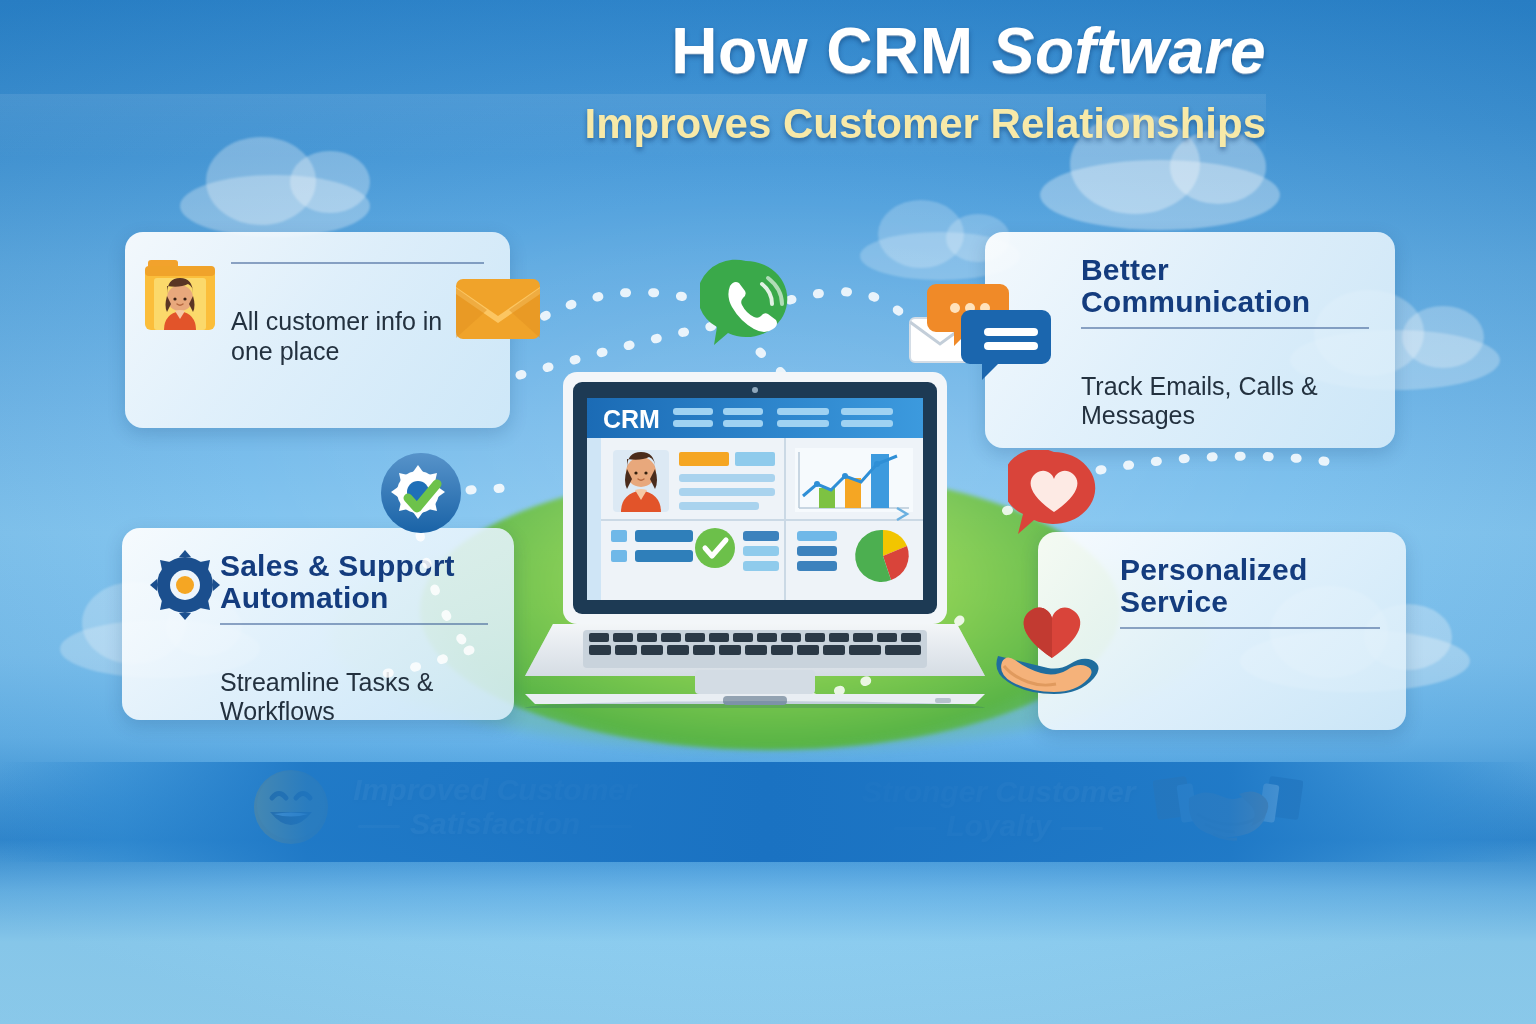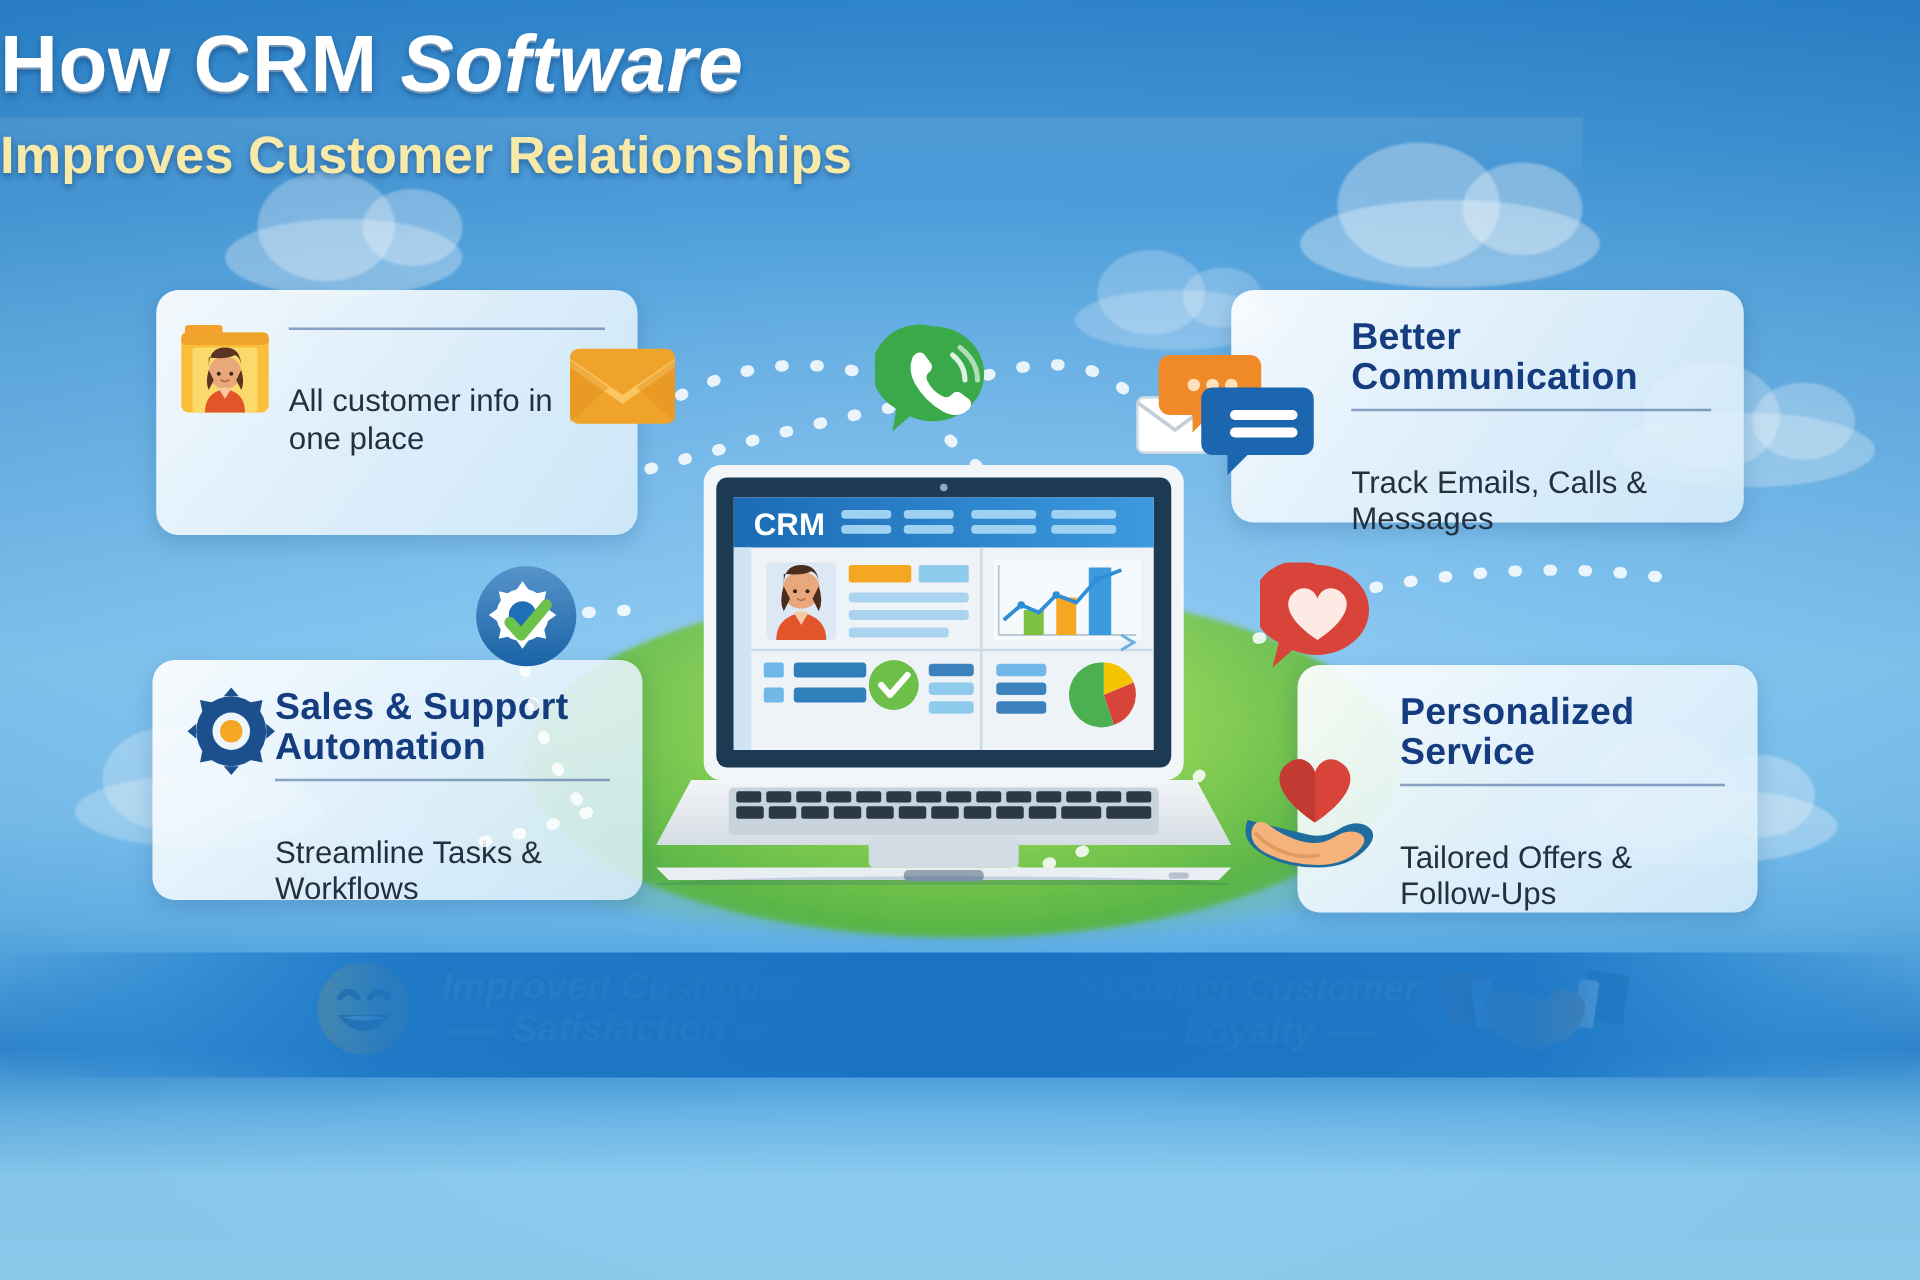--- a/index.html
+++ b/index.html
@@ -74,21 +74,21 @@
   }
   .hill2 {
     position: absolute; left: 330px; top: 520px; width: 880px; height: 230px;
     border-radius: 50%;
     background: radial-gradient(ellipse at 50% 50%,
                 rgba(125,200,70,.55) 0%, rgba(100,185,65,.30) 55%, rgba(100,185,65,0) 100%);
     filter: blur(6px);
   }
 
   
-  .title-wrap { position: absolute; top: 0; left: 0; width: 1266px; text-align: left; }
+  .title-wrap { position: absolute; top: 0; left: 0; width: 1266px; text-align: right; }
   .title-main {
     margin-top: 14px;
     font-size: 64px; font-weight: 700; letter-spacing: .5px;
     color: #ffffff;
     text-shadow: 0 3px 5px rgba(0,40,90,.45), 0 1px 0 rgba(255,255,255,.6);
     font-family: "Liberation Sans", sans-serif;
   }
   .title-main .crm { color: #ffffff; }
   .title-main .soft { font-style: italic; font-weight: 700; }
   .subtitle-band {
@@ -115,21 +115,21 @@
   }
   .card .rule {
     height: 2px; background: #3b5c93; opacity: .55; margin: 8px 0 12px 0;
   }
   .card .body {
     font-size: 25px; color: #23313f; line-height: 1.18; font-weight: 400; margin-top: 43px;
   }
   .card .headline, .card .body { position: relative; z-index: 2; }
 
   #card-centralized { left: 125px; top: 232px; width: 385px; height: 196px; padding-left: 106px; }
-  #card-communication { left: 985px; top: 232px; width: 410px; height: 186px; padding-left: 96px; }
+  #card-communication { left: 985px; top: 232px; width: 410px; height: 216px; padding-left: 96px; }
   #card-automation { left: 122px; top: 528px; width: 392px; height: 192px; padding-left: 98px; }
   #card-personalized { left: 1038px; top: 532px; width: 368px; height: 198px; padding-left: 82px; }
 
   .card-icon { position: absolute; z-index: 3; }
 
   
   #icon-folder { left: 142px; top: 252px; width: 76px; height: 82px; }
 
   
   #icon-gear-auto { left: 148px; top: 548px; width: 74px; height: 74px; }
@@ -263,21 +263,20 @@
         <path d="M62 62 l-10 -2 l8 -8z"></path>
       <circle cx="37" cy="37" r="28"></circle>
     </g>
     <circle cx="37" cy="37" r="15" fill="#eef5fb"></circle>
     <circle cx="37" cy="37" r="9" fill="#f5a623"></circle>
   </svg>
 
   <div class="card" id="card-personalized">
     <div class="headline">Personalized Service</div>
     <div class="rule"></div>
-    <div class="body">Tailored Offers &amp; Follow-Ups</div>
   </div>
 
   <svg class="float-icon" id="icon-envelope" viewBox="0 0 86 62">
     <rect x="1" y="1" width="84" height="60" rx="7" fill="#f0a32a"></rect>
     <path d="M1 9 L43 38 L85 9 L85 16 L43 45 L1 16z" fill="#fcc662"></path>
     <path d="M1 60 L32 32 L1 10z" fill="#e1911f" opacity=".5"></path>
     <path d="M85 60 L54 32 L85 10z" fill="#e1911f" opacity=".5"></path>
   </svg>
 
   <svg class="float-icon" id="icon-phone" viewBox="0 0 92 92">

